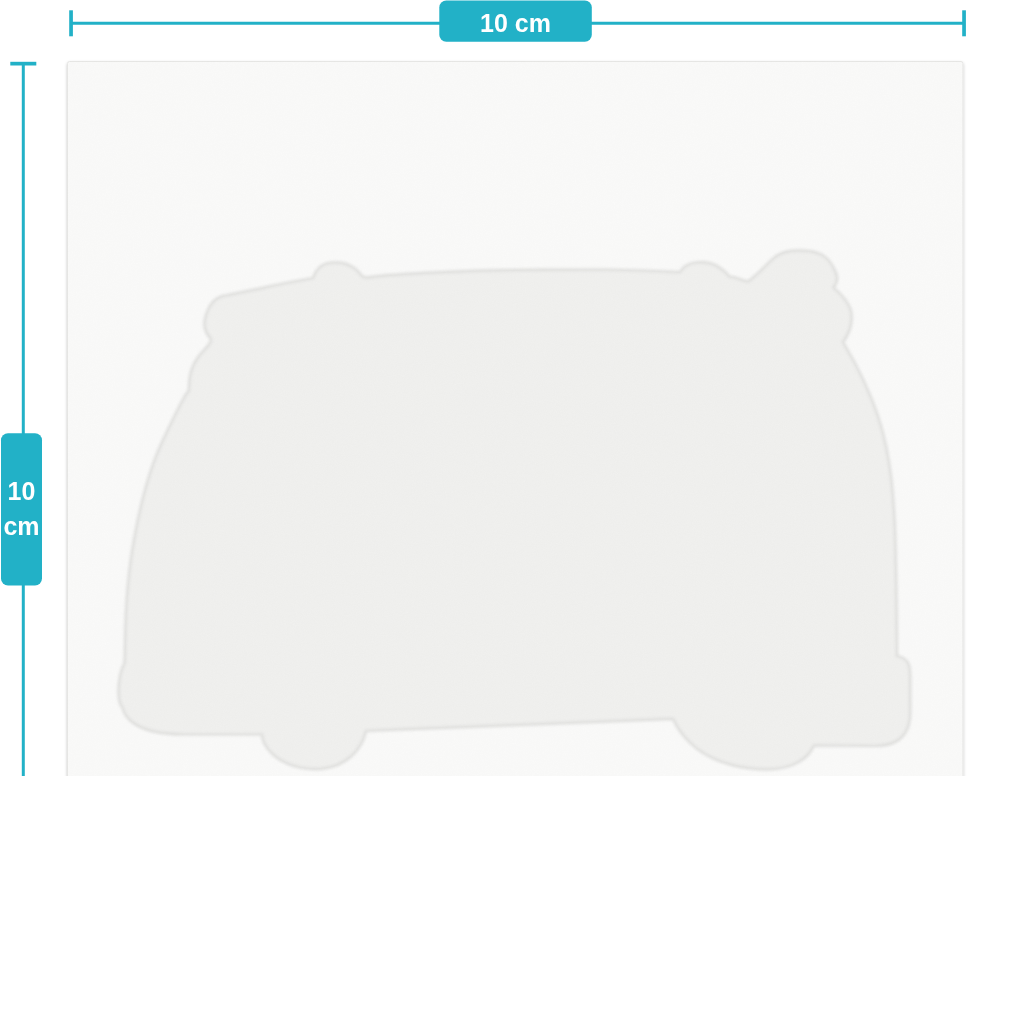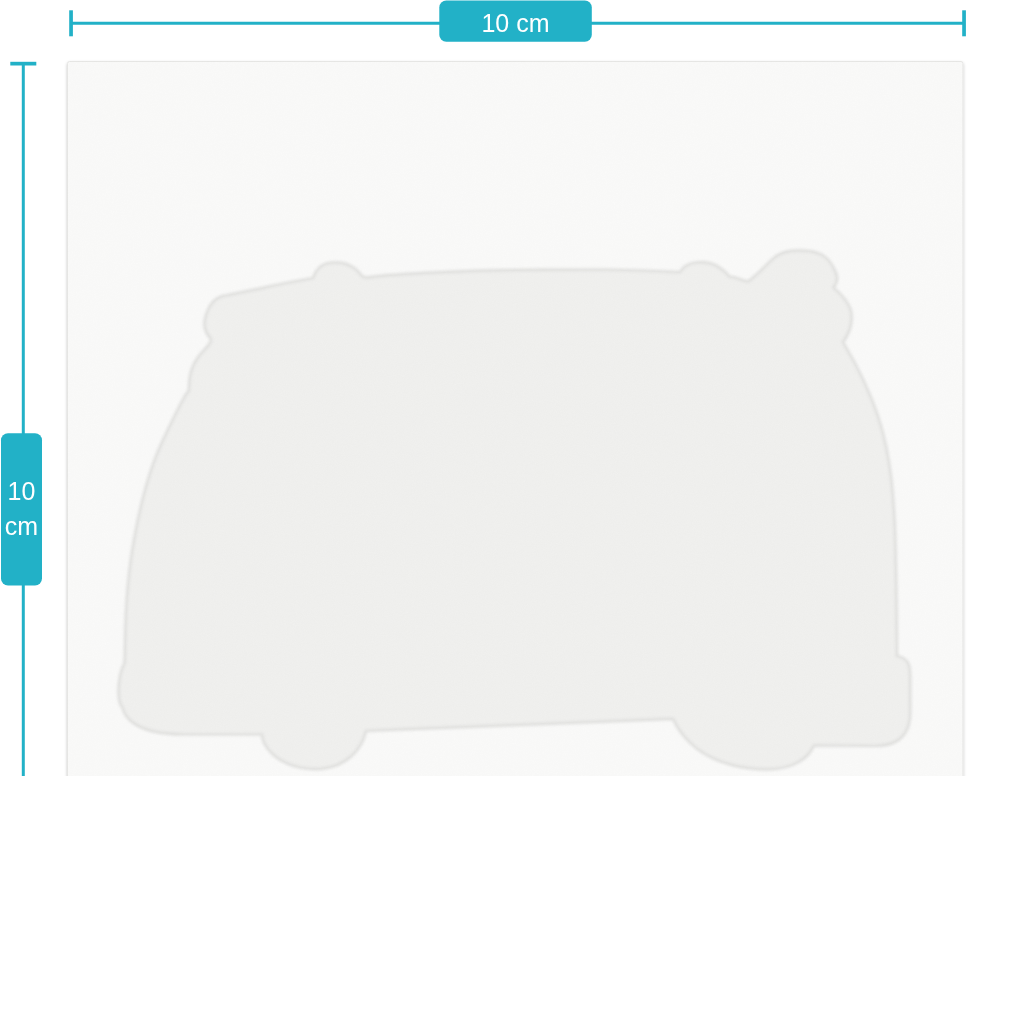--- a/index.html
+++ b/index.html
@@ -1,17 +1,17 @@
 <!DOCTYPE html>
 <html><head>
 <meta charset="utf-8">
 <style>
   html,body{margin:0;padding:0;background:#ffffff;}
   .canvas{position:relative;width:1024px;height:776px;background:#ffffff;overflow:hidden;
-    font-family:"Liberation Sans", sans-serif;}
+    font-family:"Liberation Sans", sans-serif;font-weight:bold;}
   svg{display:block;}
 </style>
 </head>
 <body>
 <div class="canvas">
 <svg width="1024" height="1024" viewBox="0 0 1024 1024" xmlns="http://www.w3.org/2000/svg">
   <defs>
     <filter id="softedge" x="-20%" y="-20%" width="140%" height="140%">
       <feGaussianBlur stdDeviation="1.4"></feGaussianBlur>
     </filter>

